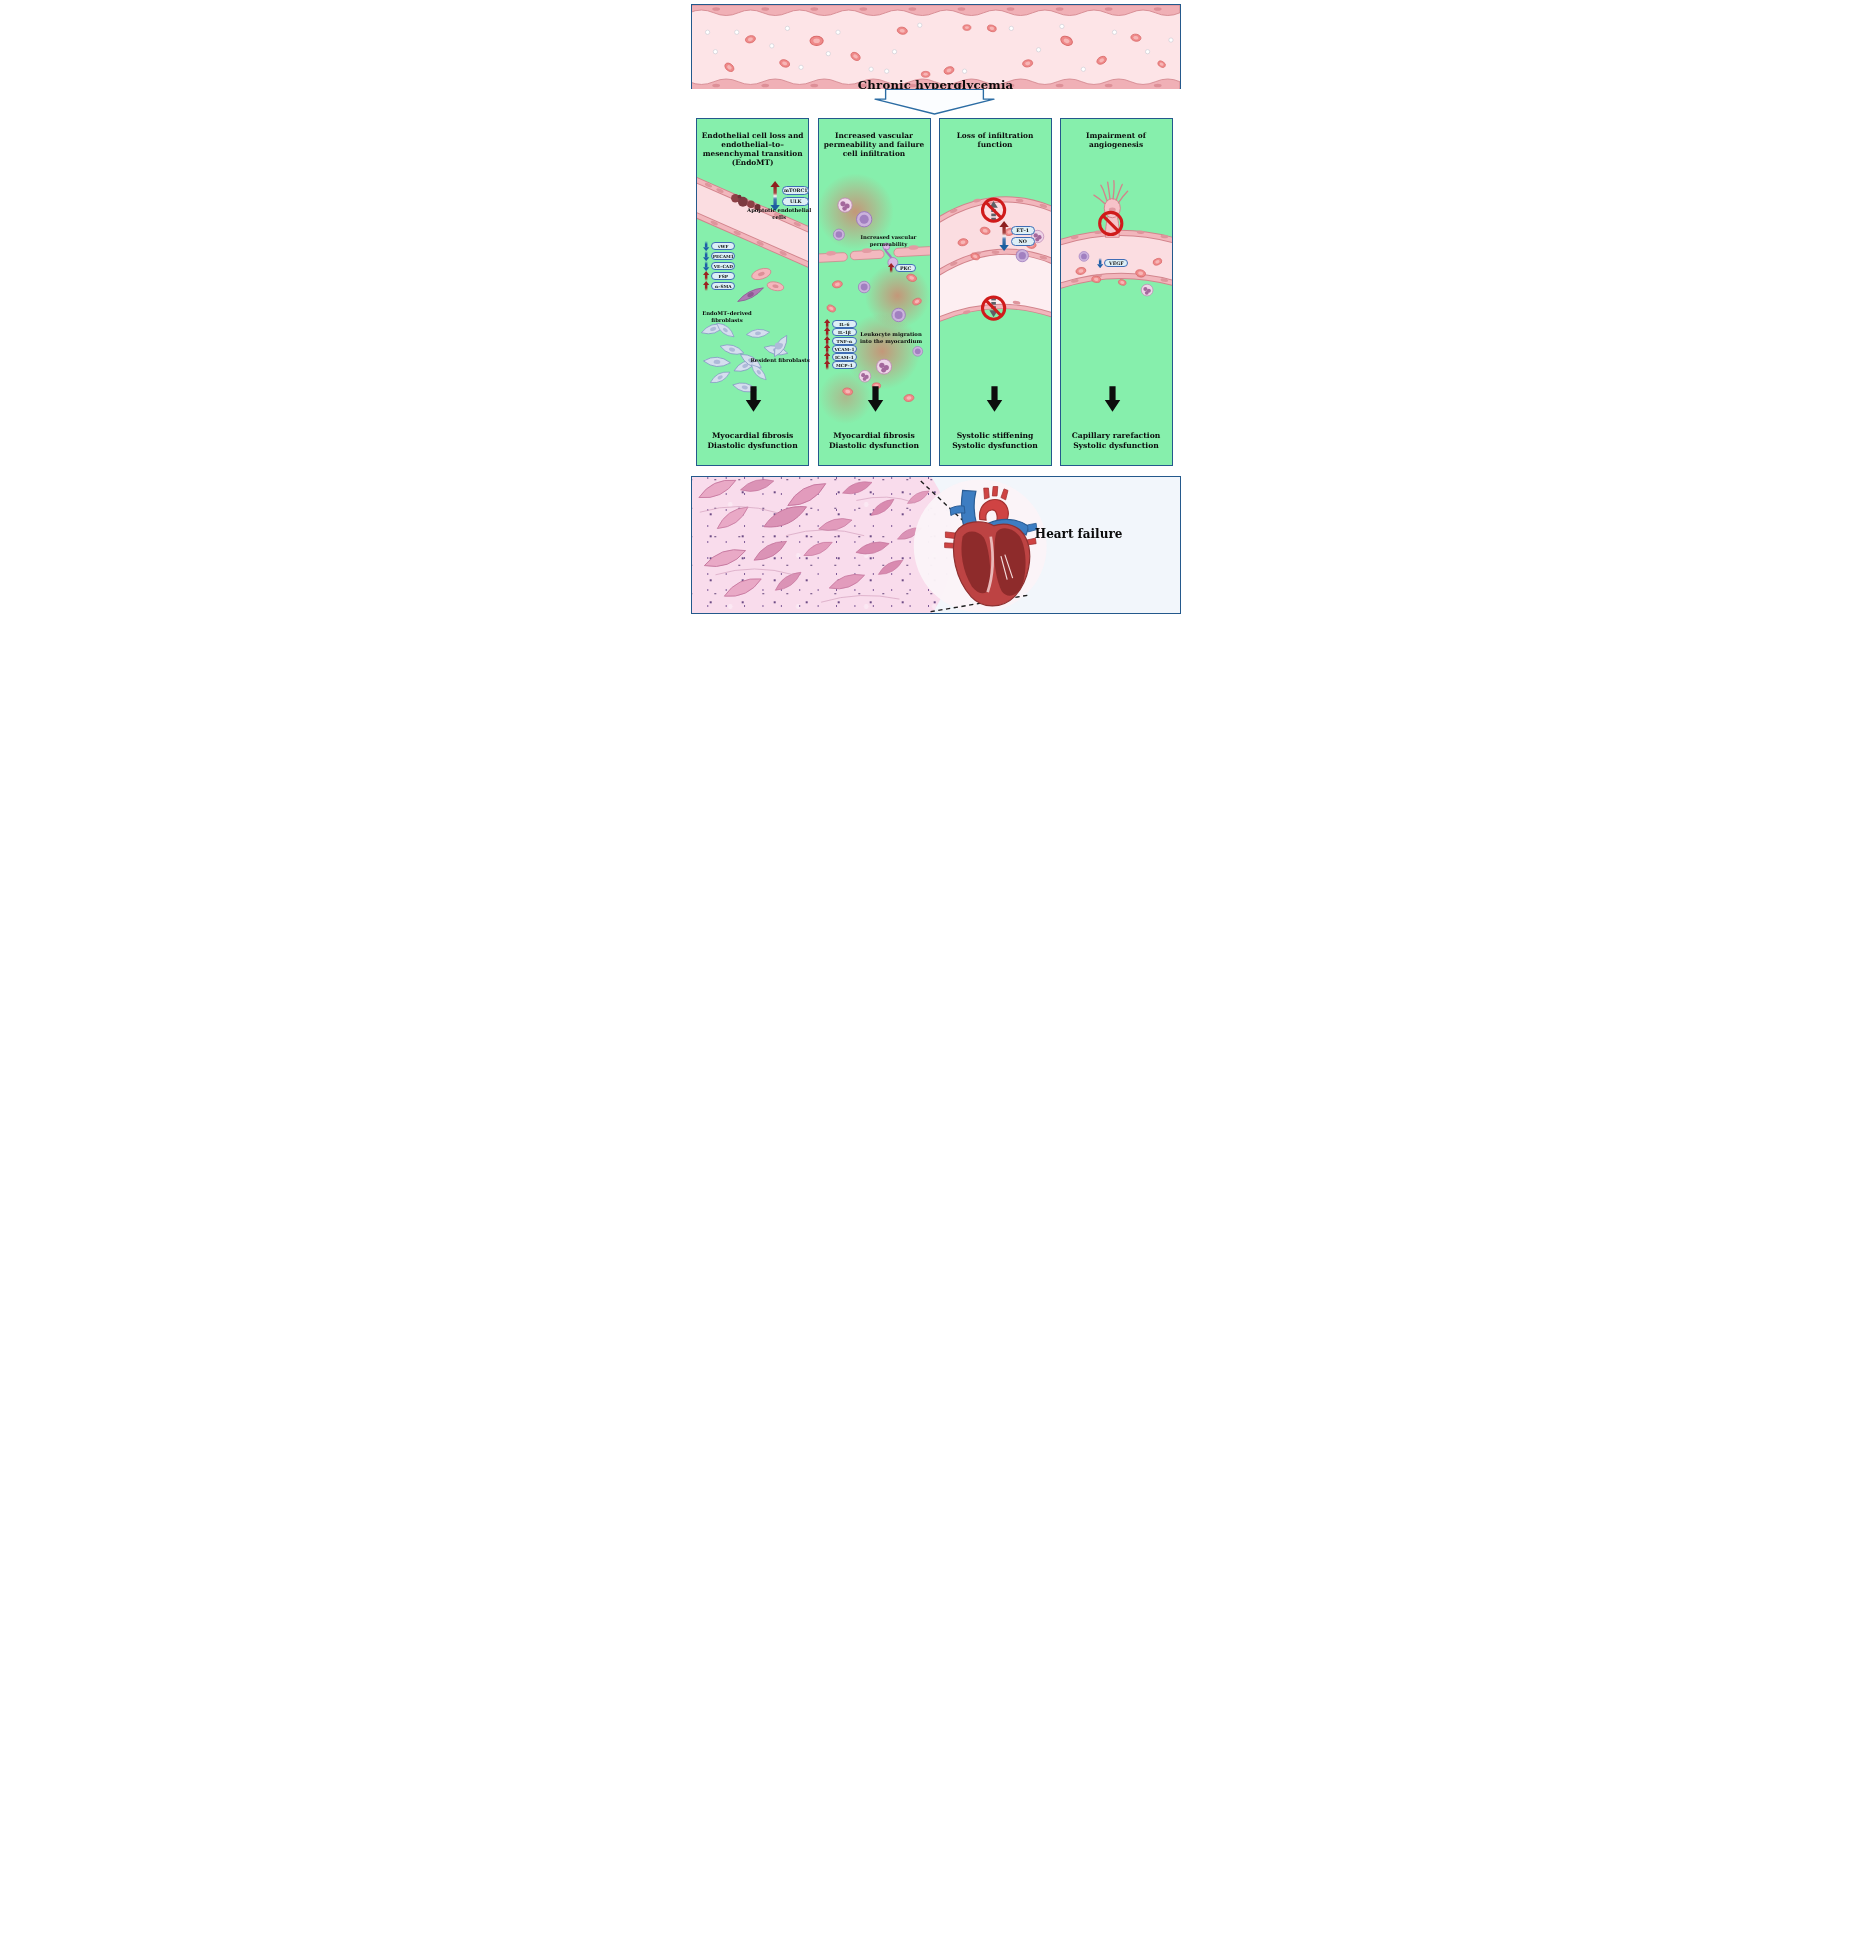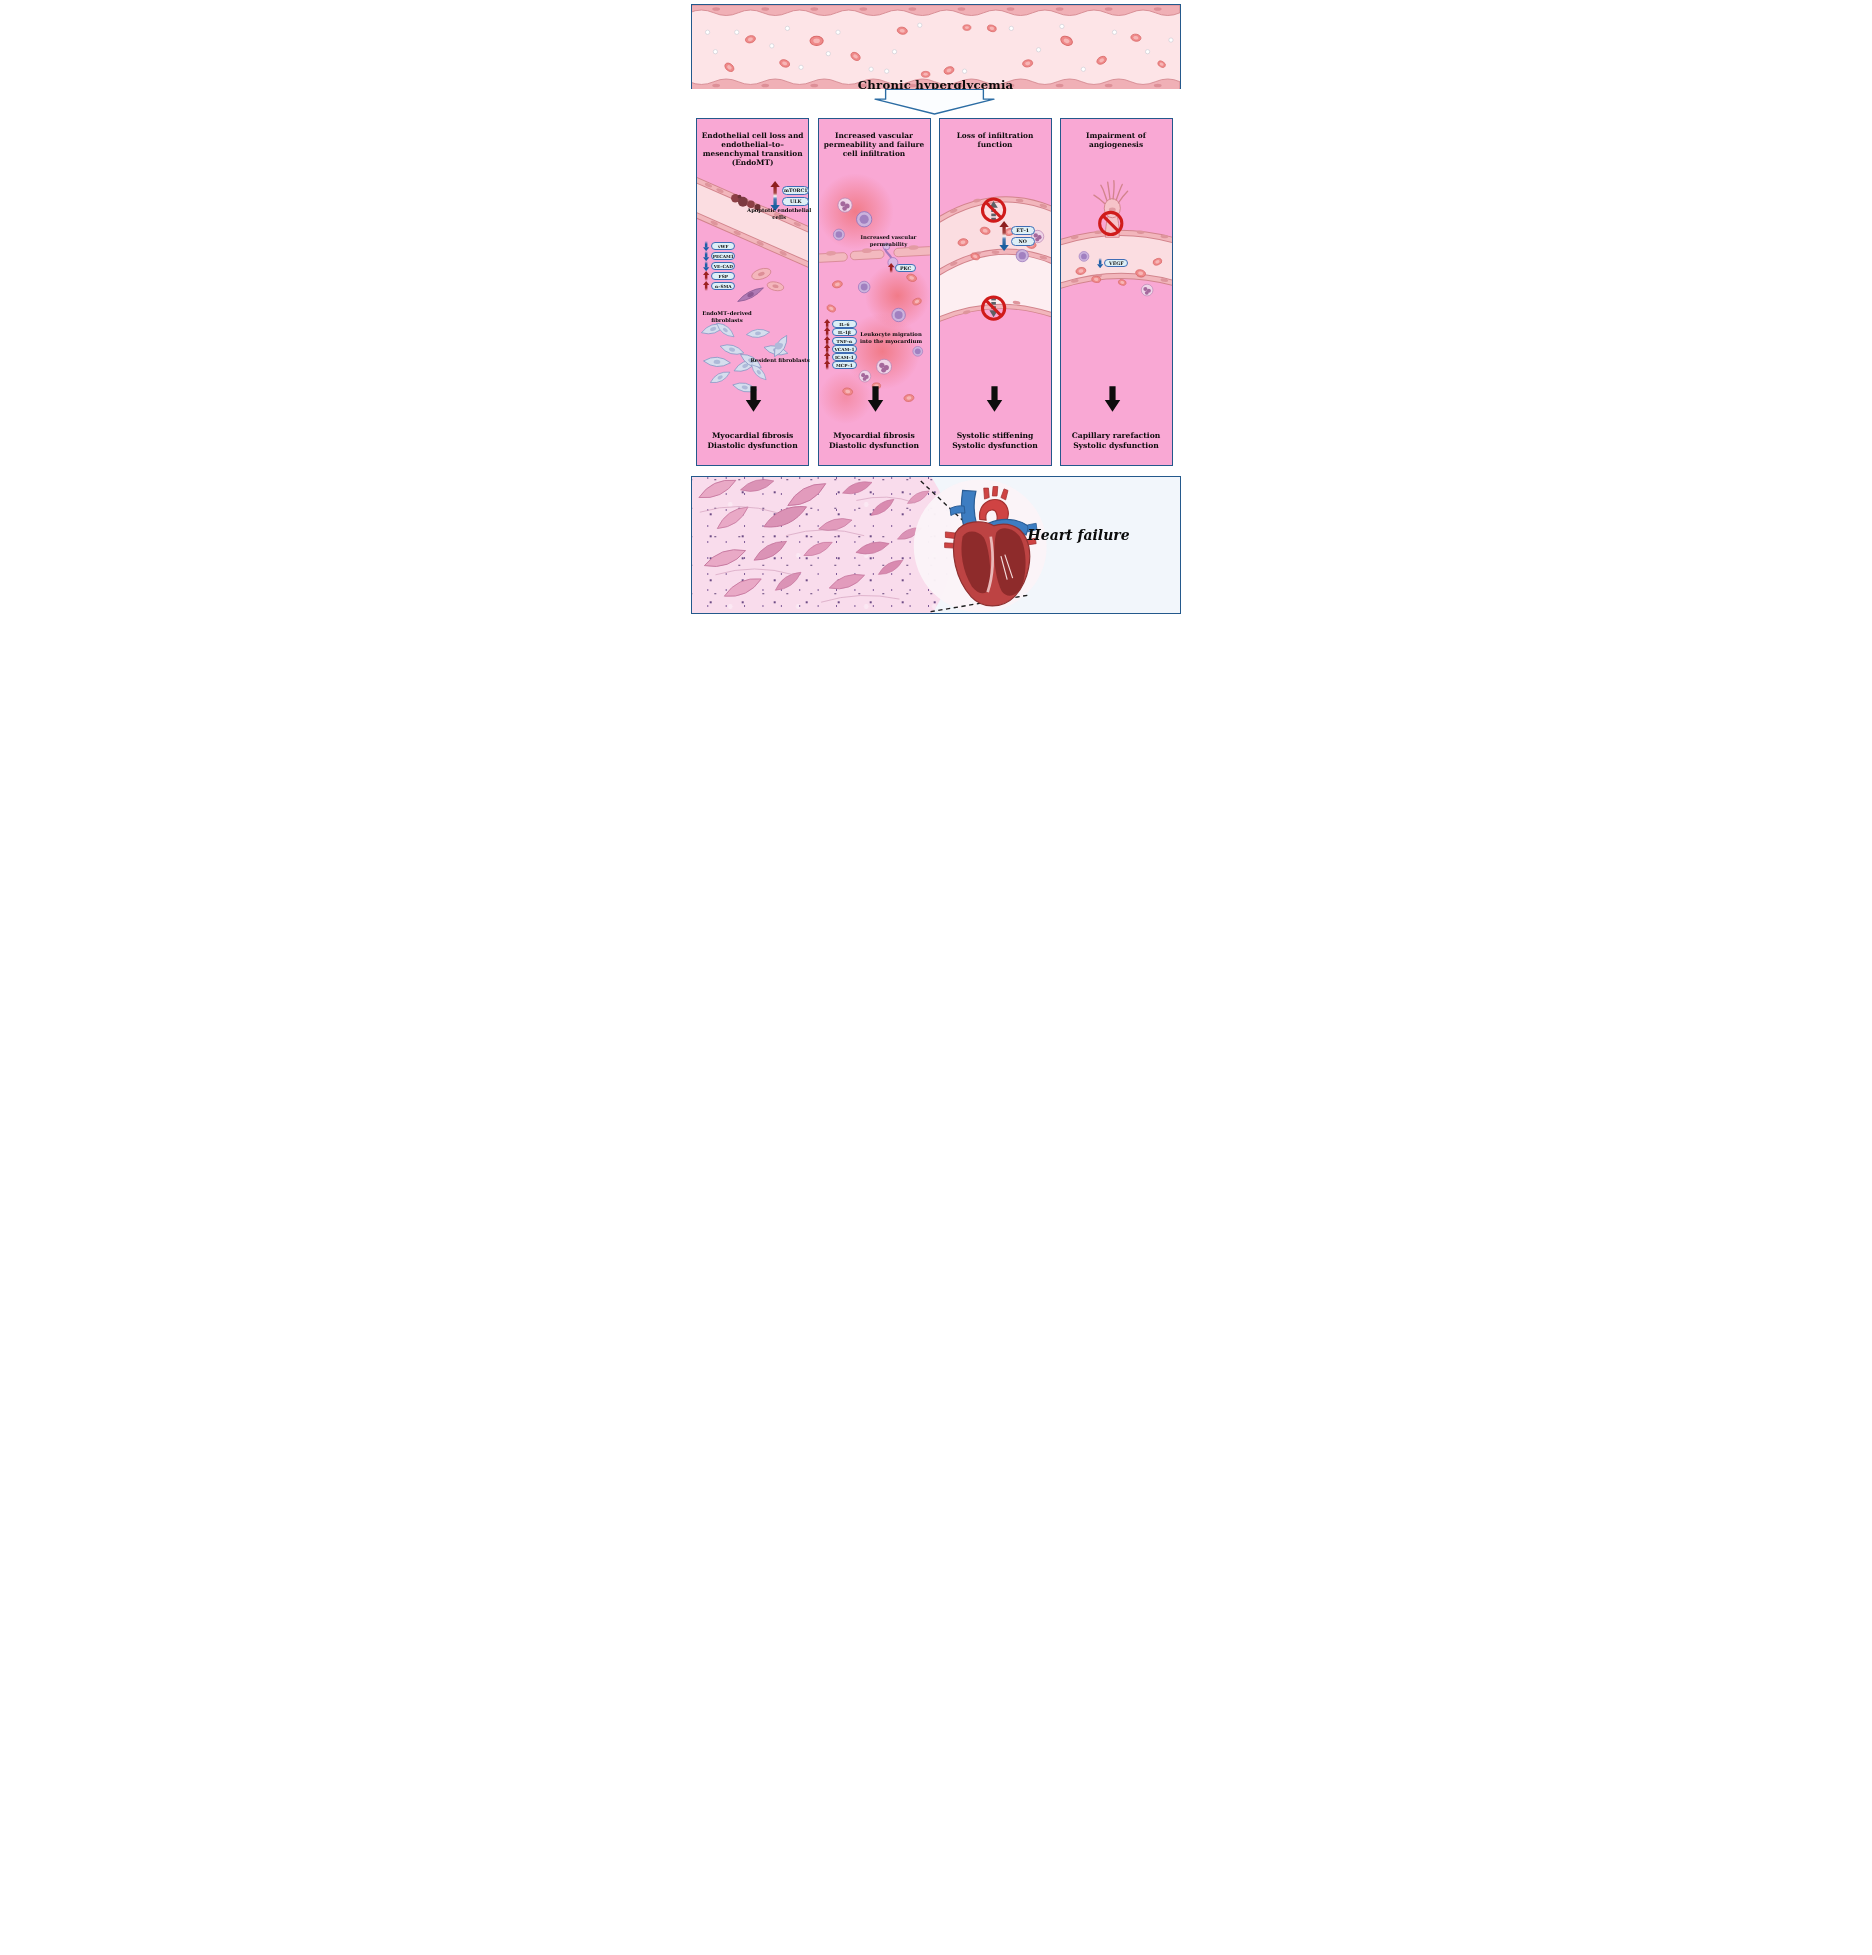--- a/index.html
+++ b/index.html
@@ -8,21 +8,21 @@
   .box{position:absolute;box-sizing:border-box;border:1.2px solid #24598c;}
   
   .banner{left:5.1px;top:3.9px;width:490px;height:85px;background:#fde4e7;}
   .banner svg{position:absolute;inset:0;}
   .banner-title{position:absolute;left:0;right:0;top:50%;transform:translateY(-52%);
      text-align:center;font-size:11.7px;font-weight:700;color:#0b0b0b;letter-spacing:0.2px;margin-top:39px;}
   
   .flowarrow{position:absolute;left:182px;top:89px;}
   
   .col{position:absolute;top:118px;width:113px;height:348px;box-sizing:border-box;
-       border:1px solid #24598c;background:#f9a8d4;}
+       border:1px solid #24598c;background:#86efac;}
   .art{position:absolute;left:0;top:0;width:100%;height:100%;}
   .col-title{position:relative;margin:11.7px 3.1px 0;text-align:center;font-weight:700;
        font-size:7.4px;line-height:1.22;color:#0b0b0b;}
   .pill{display:flex;align-items:center;justify-content:center;background:#ddeff6;
        border:1px solid #3f6db5;border-radius:391px;font-weight:700;color:#101010;
        box-sizing:border-box;height:8.6px;font-size:4.7px;}
   .pill-sm{height:7.8px;font-size:4.3px;}
   .dualgroup{position:absolute;display:flex;align-items:center;gap:2px;}
   .pillcol{display:flex;flex-direction:column;gap:2.3px;}
   .badgerow{position:absolute;display:flex;align-items:center;gap:1.6px;}
@@ -38,21 +38,21 @@
        radial-gradient(circle, #6d4b85 0.9px, rgba(0,0,0,0) 1.2px),
        radial-gradient(circle, #5e3f75 0.8px, rgba(0,0,0,0) 1.1px),
        radial-gradient(circle, #7a5694 0.7px, rgba(0,0,0,0) 0.9px),
        radial-gradient(circle, rgba(255,255,255,.35) 2.3px, rgba(0,0,0,0) 2.7px);
      background-size:32px 22px,24px 28.5px,18.4px 16px,68px 51px;
      background-position:2.7px 4.3px,11.3px 17px,6.6px 9px,4.3px 2px;
      clip-path:ellipse(250px 168px at 11.7px 69px);}
   .tissue svg{position:absolute;inset:0;}
   .footer-overlay{position:absolute;left:0;top:0;width:490px;height:138px;}
   .hf-title{position:absolute;left:305px;top:50px;width:164px;text-align:center;
-     font-size:14px;font-weight:700;color:#0b0b0b;font-style:italic;}
+     font-size:12px;font-weight:700;color:#0b0b0b;}
 </style>
 </head>
 <body>
 
 <svg width="0" height="0" style="position:absolute" aria-hidden="true">
   <defs>
     <linearGradient id="gradDual" x1="0" y1="0" x2="0" y2="1">
       <stop offset="0" stop-color="#8f1f1f"></stop>
         <stop offset="0.35" stop-color="#a84844"></stop>
       <stop offset="0.48" stop-color="#f1e6e4"></stop>

